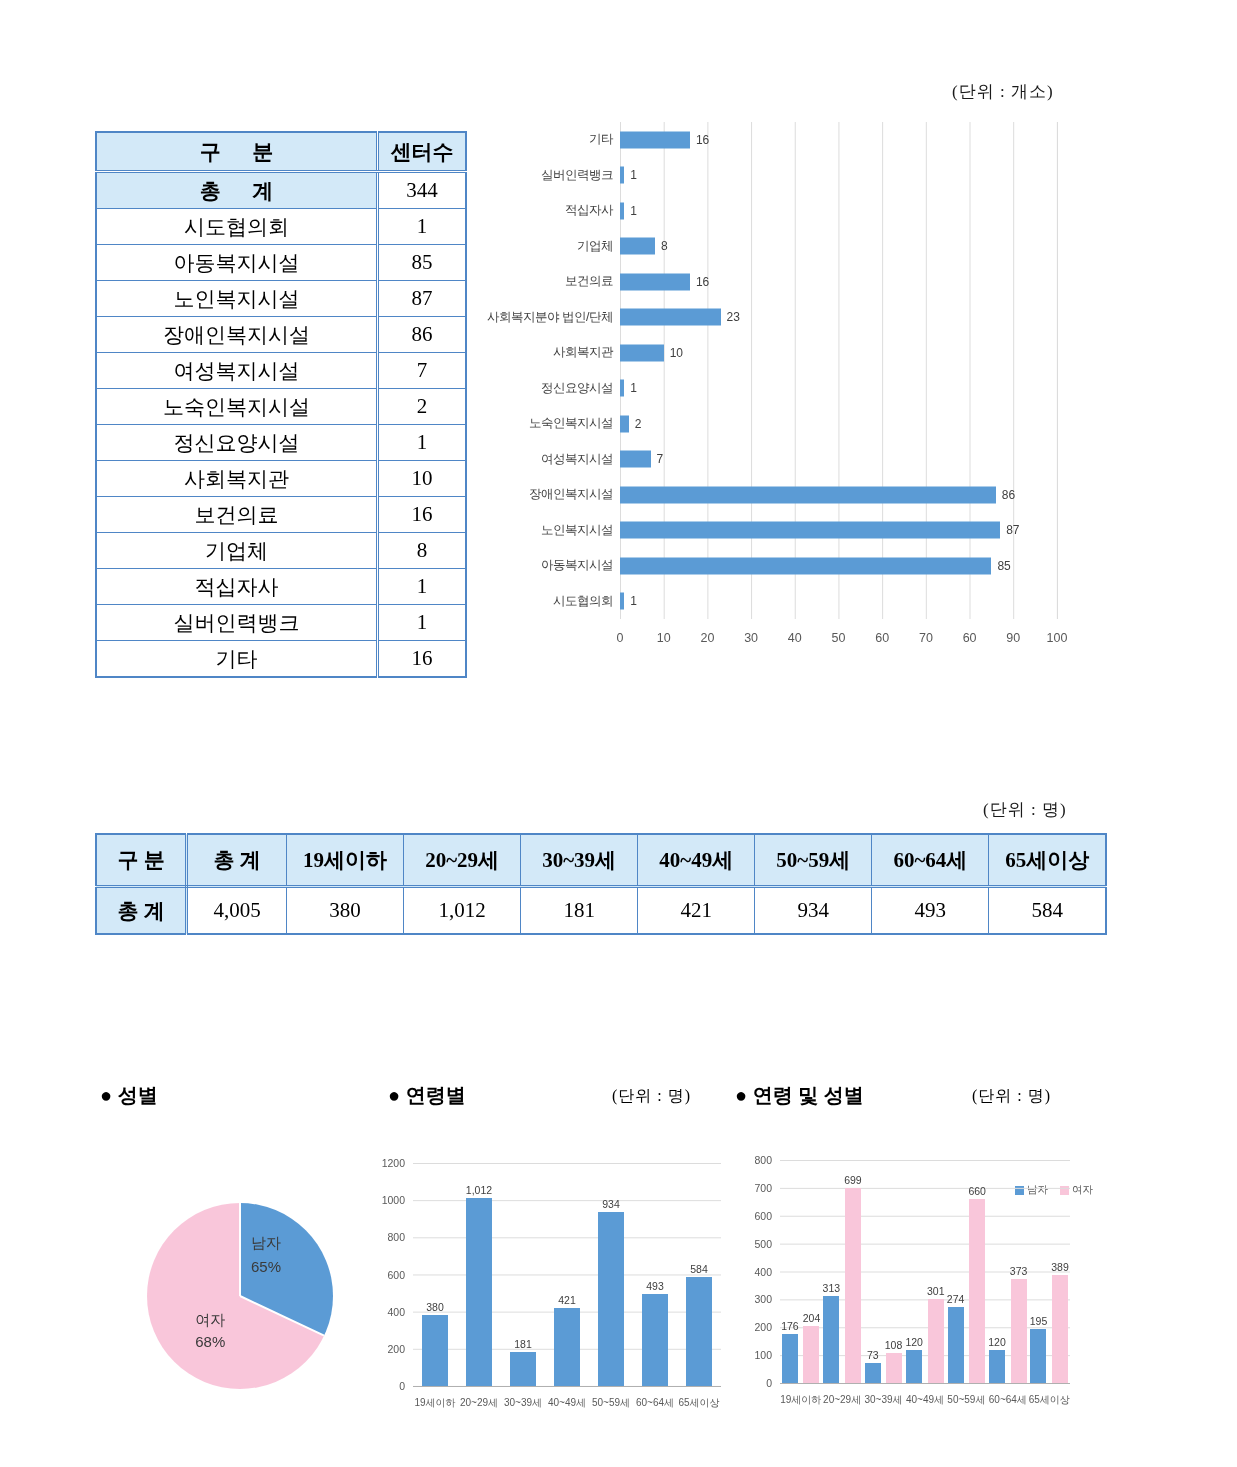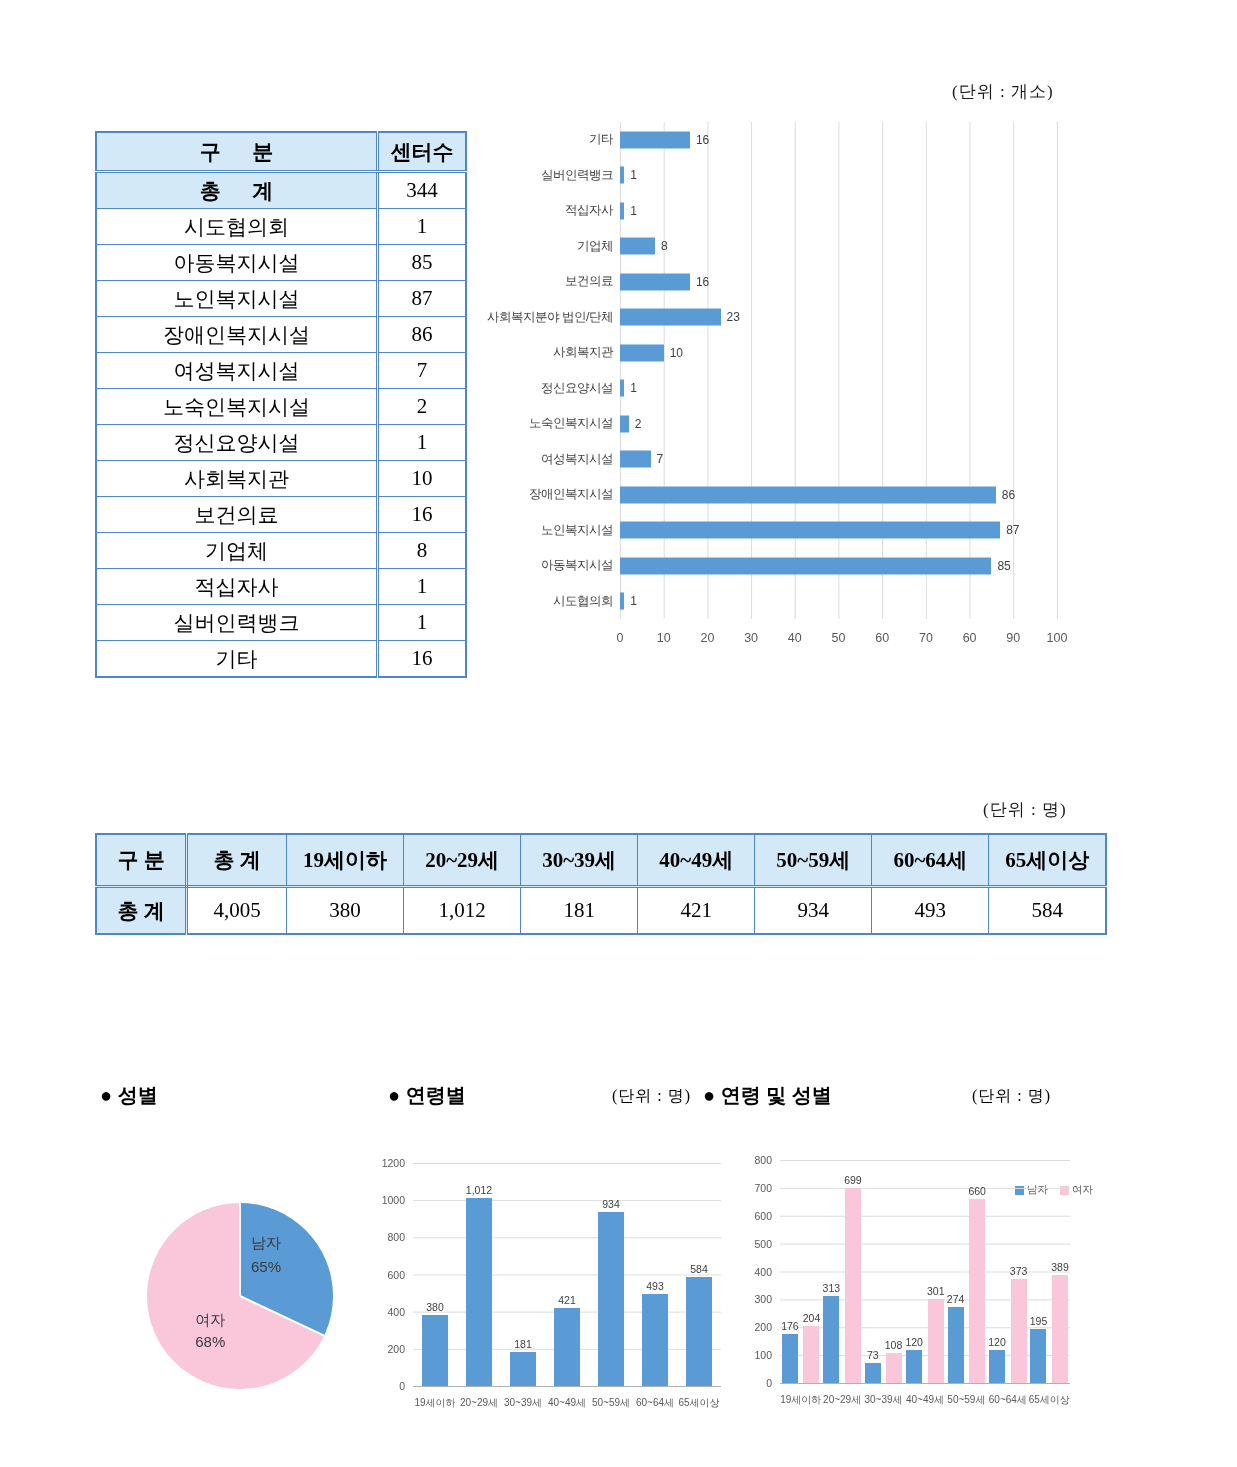--- a/index.html
+++ b/index.html
@@ -259,21 +259,21 @@
           <td>934</td>
           <td>493</td>
           <td>584</td>
         </tr>
       </tbody>
   </table>
 
   <div class="abs blabel" style="left:100px;top:1082px;">● 성별</div>
   <div class="abs blabel" style="left:388px;top:1082px;">● 연령별</div>
   <div class="abs sunit" style="left:612px;top:1086px;">(단위 : 명)</div>
-  <div class="abs blabel" style="left:703px;top:1082px;">● 연령 및 성별</div>
+  <div class="abs blabel" style="left:735px;top:1082px;">● 연령 및 성별</div>
   <div class="abs sunit" style="left:972px;top:1086px;">(단위 : 명)</div>
 
   <div class="abs" id="pie" style="background: conic-gradient(rgb(91, 155, 213) 0deg, rgb(91, 155, 213) 32%, rgb(249, 198, 218) 32%, rgb(249, 198, 218) 100%);">
       <div class="pie-line"></div>
       <div class="pie-line" style="transform: rotate(115.2deg);"></div>
       <div class="pie-lab" style="left: 64%; top: 21.5%;">남자</div>
       <div class="pie-lab" style="left: 64%; top: 34%;">65%</div>
       <div class="pie-lab" style="left: 34%; top: 63%;">여자</div>
       <div class="pie-lab" style="left: 34%; top: 74%;">68%</div>
     </div>

